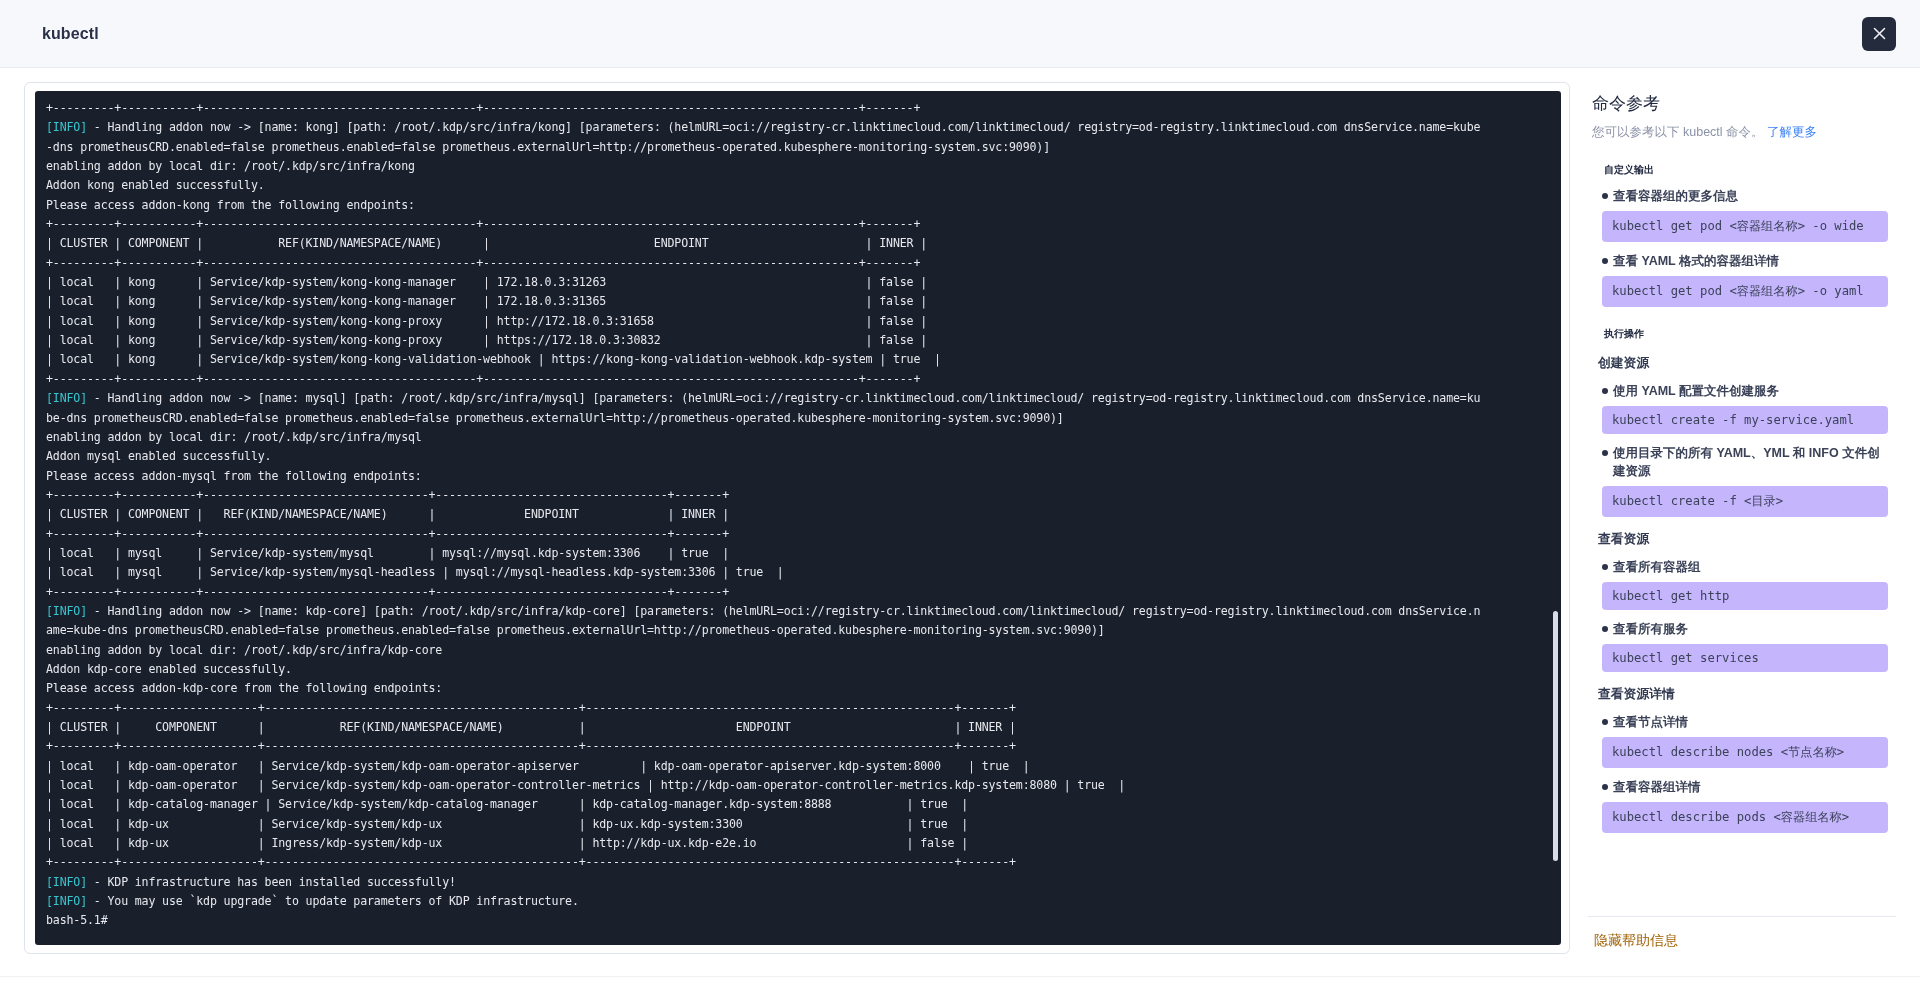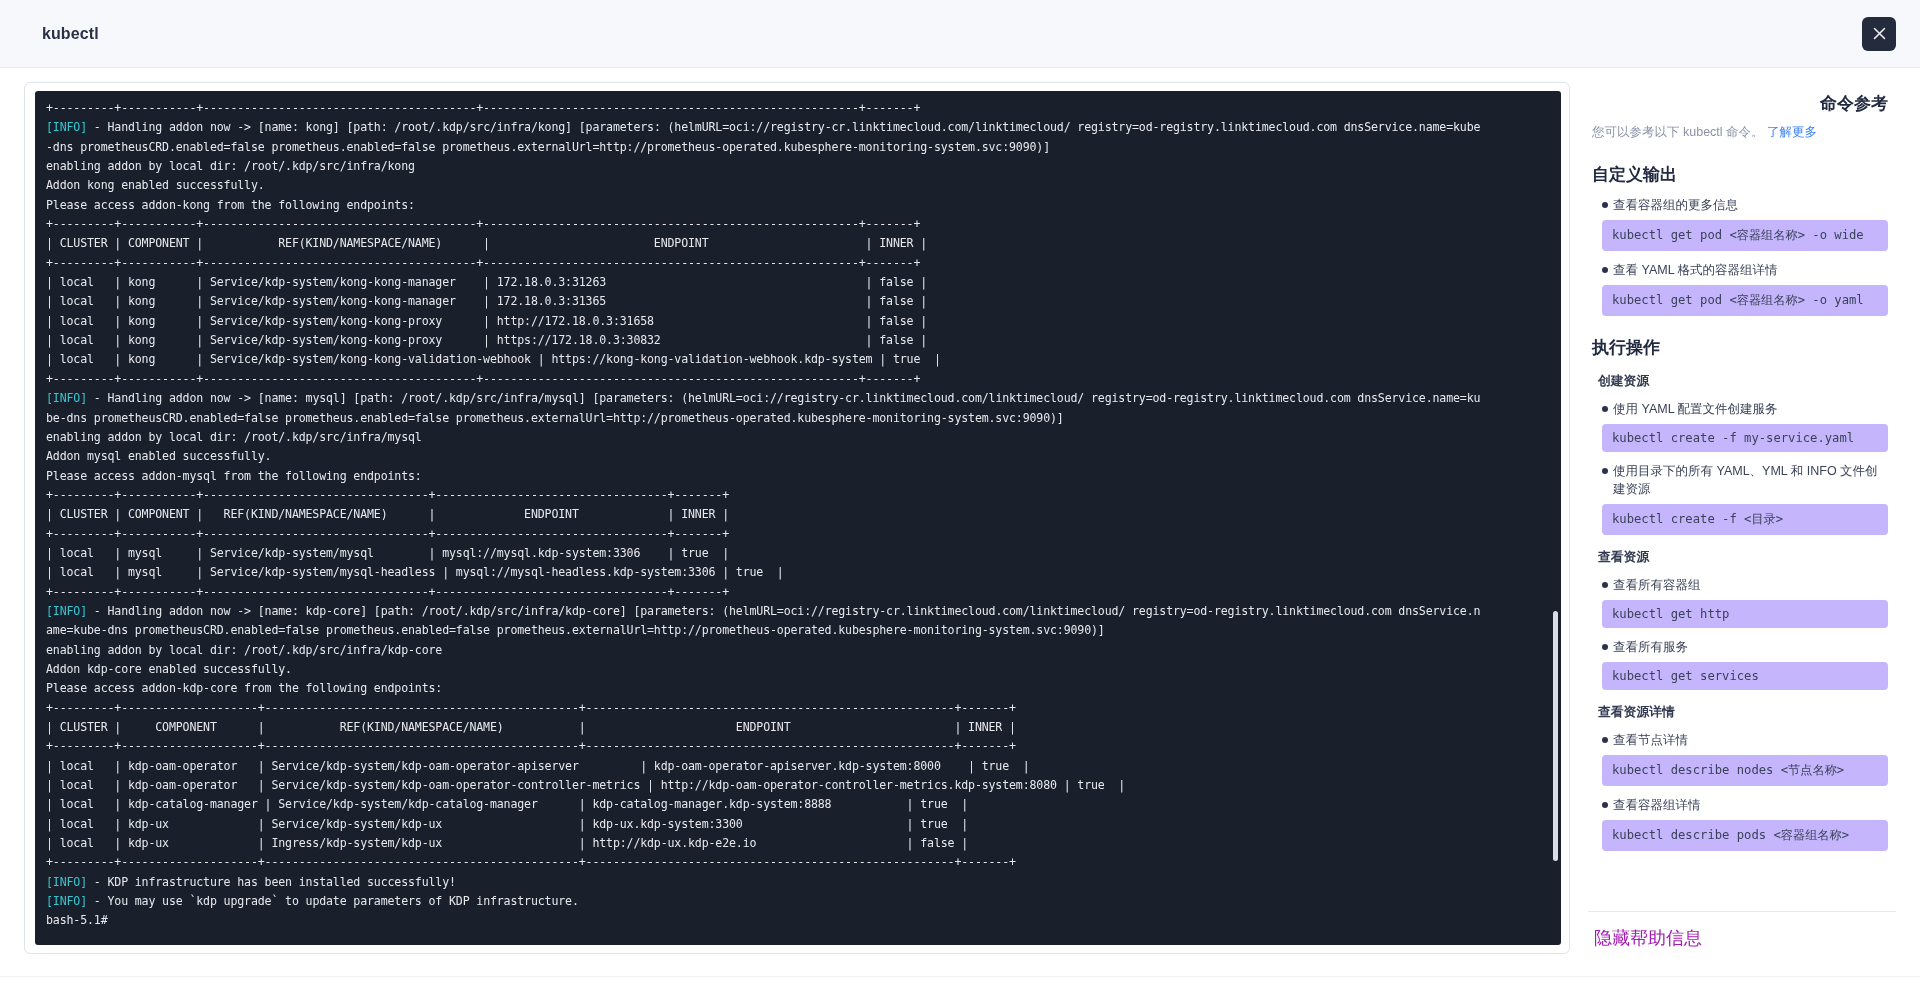--- a/index.html
+++ b/index.html
@@ -86,59 +86,58 @@
     width: 308px; min-width: 308px;
     margin-left: 18px;
     display: flex; flex-direction: column;
     position: relative;
   }
   #help-scroll {
     flex: 1; overflow: hidden;
     padding: 6px 8px 6px 4px;
   }
   .h1 {
-    font-size: 17px; font-weight: bold; color: #222a41;
+    font-size: 17px; font-weight: normal; color: #222a41;
     margin: 4px 0 8px 0;
-    text-align: right;
   }
   .h-desc {
     font-size: 12.5px; color: #8a92a6; margin-bottom: 22px;
     line-height: 18px;
   }
   .h-desc a { color: #3b82f6; text-decoration: none; cursor: pointer; }
   .h2 {
-    font-size: 17px; font-weight: bold; color: #222a41;
-    margin: 20px 0 10px 0;
+    font-size: 10px; font-weight: bold; color: #222a41;
+    margin: 20px 0 10px 12px;
   }
   .h3 {
     font-size: 12.8px; font-weight: bold; color: #333b52;
     margin: 14px 0 8px 6px;
   }
   .bullet {
     display: flex; align-items: flex-start; gap: 5px;
     font-size: 12.5px; color: #3b4258;
-    margin: 10px 0 6px 10px; line-height: 18px;
+    margin: 10px 0 6px 10px; line-height: 18px; font-weight: bold;
   }
   .dot {
     width: 6px; height: 6px; border-radius: 50%;
     background: #2b3247; margin-top: 6px; flex: 0 0 6px;
   }
   .cmd {
     background: #c4b5fd; border-radius: 4px;
     font-family: "DejaVu Sans Mono", "Liberation Mono", monospace;
     font-size: 12.2px; color: #3b4258;
     padding: 7px 10px; margin: 6px 0 4px 10px;
     white-space: nowrap; overflow: hidden;
   }
   #help-footer {
     border-top: 1px solid #e6e9f0;
     padding: 14px 4px 4px 6px;
   }
   #hide-help {
-    font-size: 18px; color: #a21caf; cursor: pointer;
+    font-size: 14px; color: #a16207; cursor: pointer;
     text-decoration: none;
   }
   
   #bottom-strip {
     height: 26px; min-height: 26px;
     background: #ffffff;
     border-top: 1px solid #f0f1f5;
   }
 </style>
 </head>

